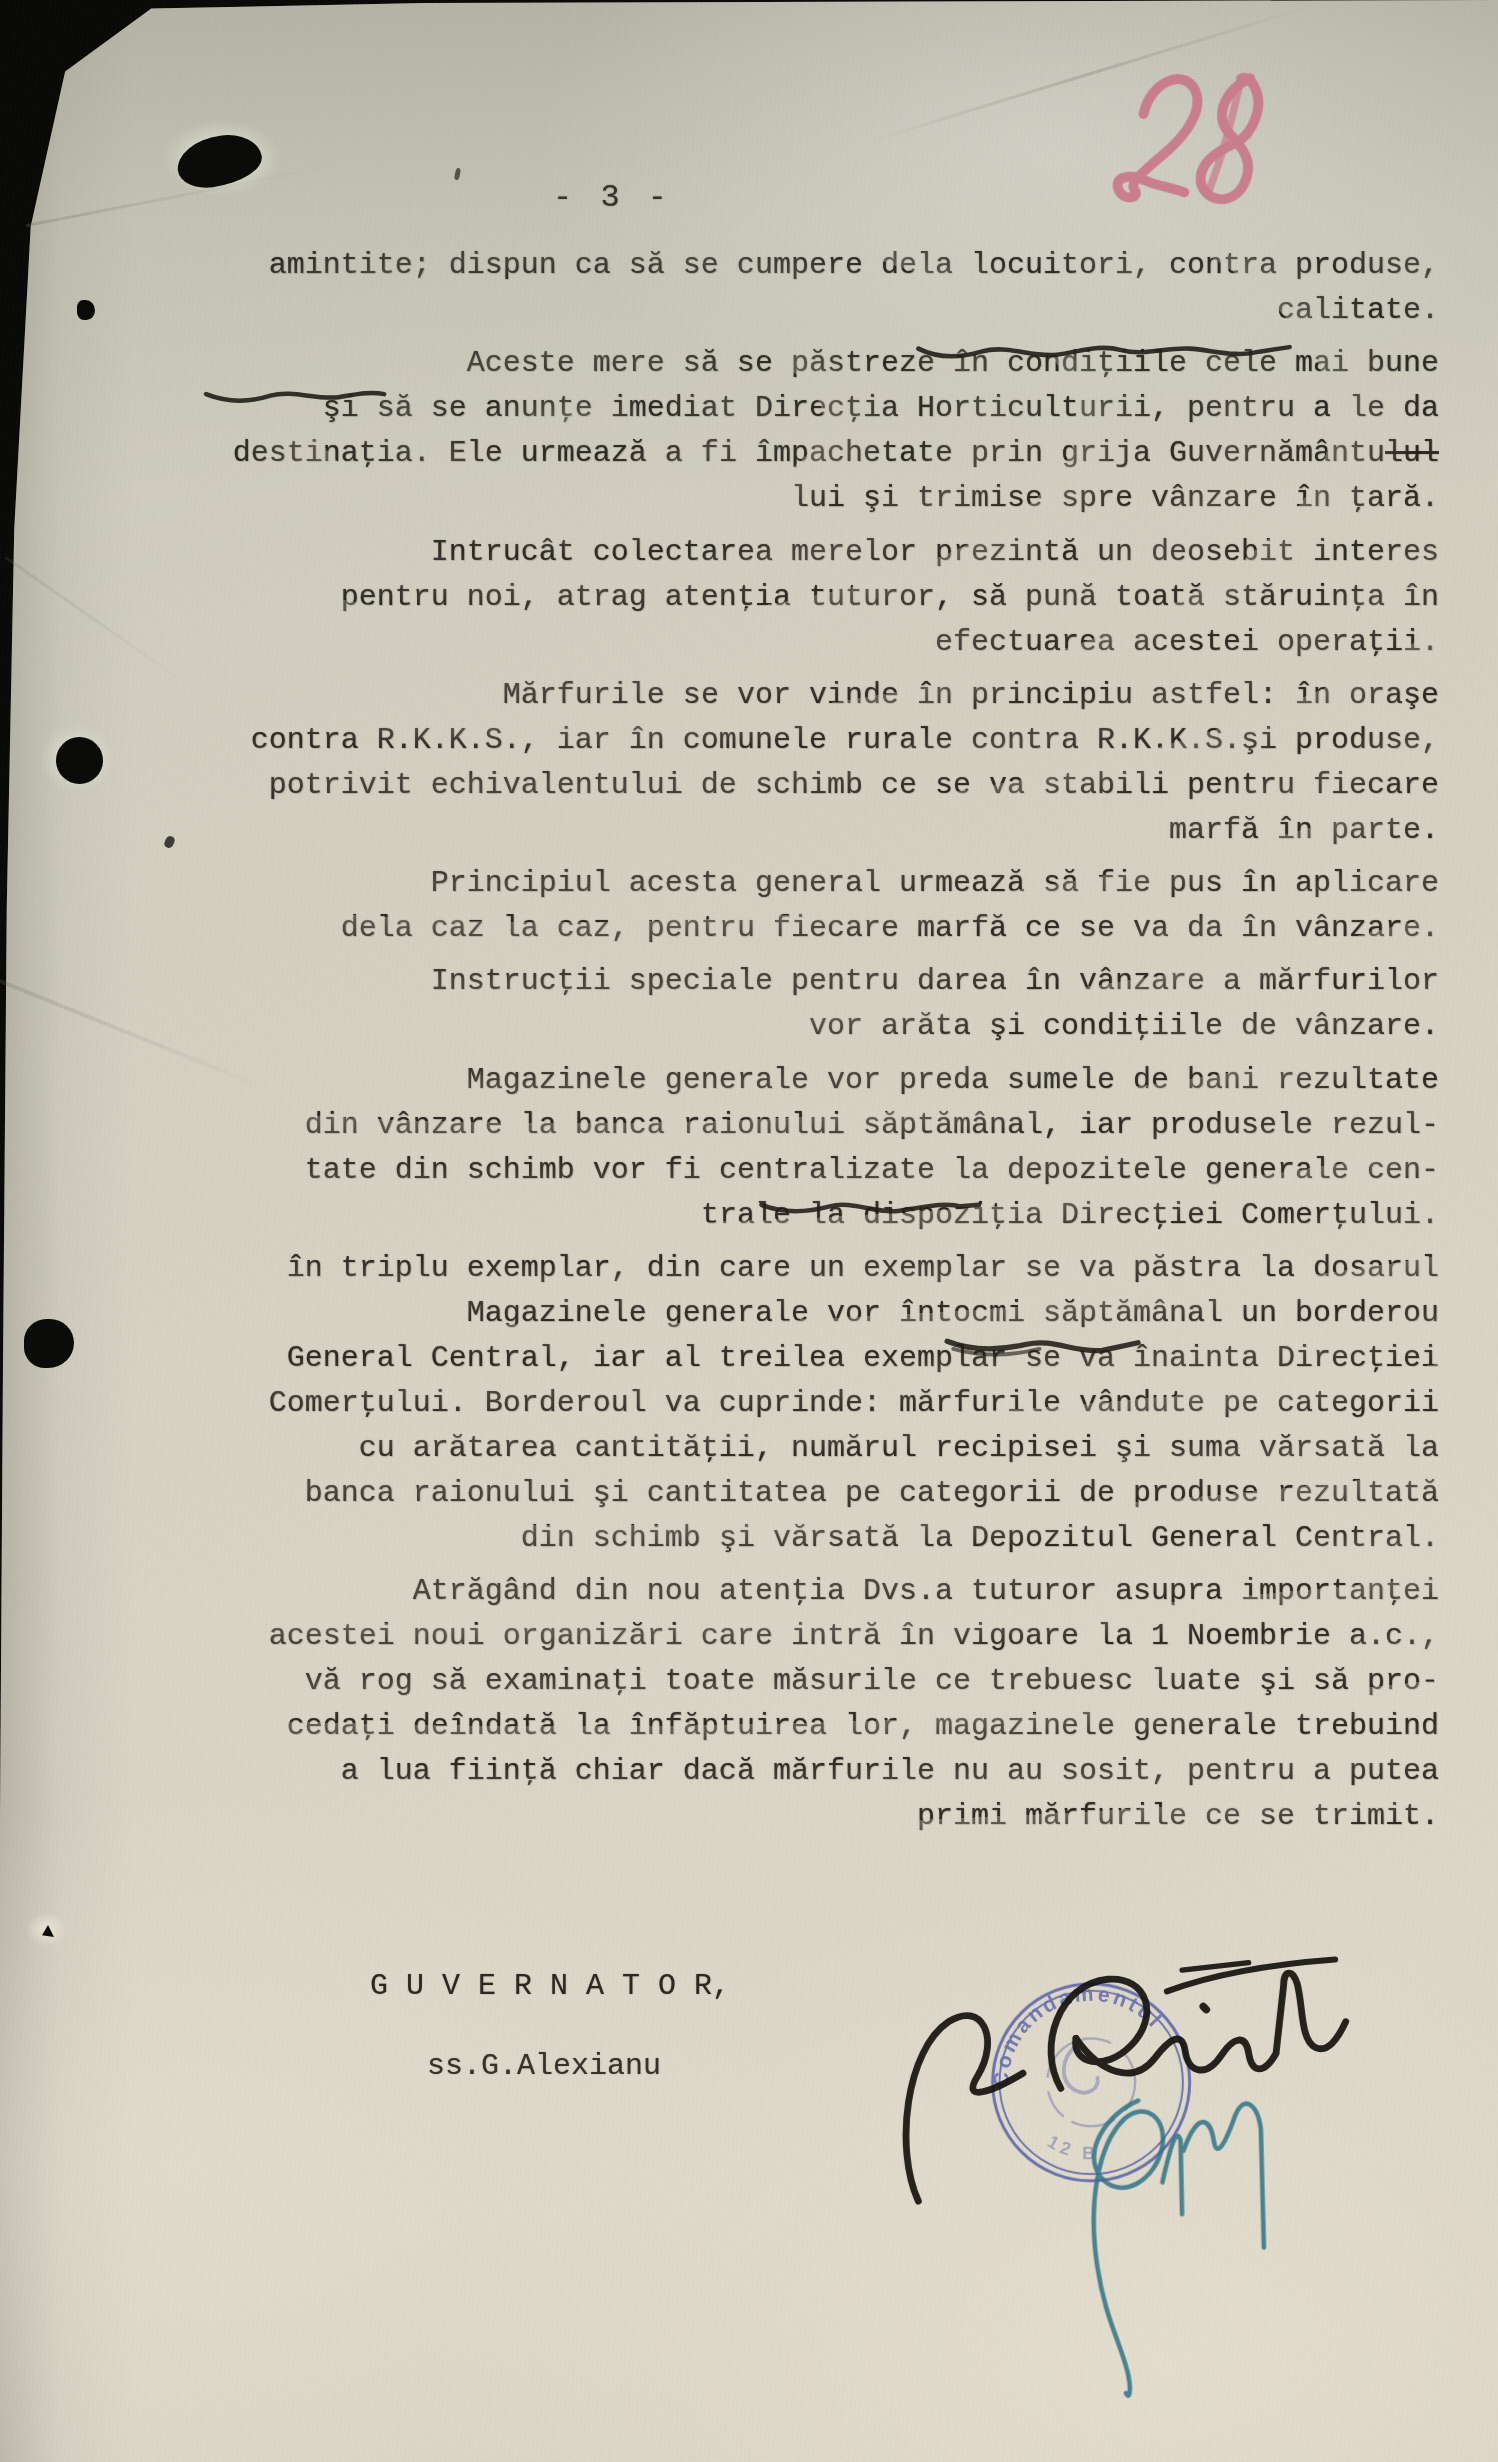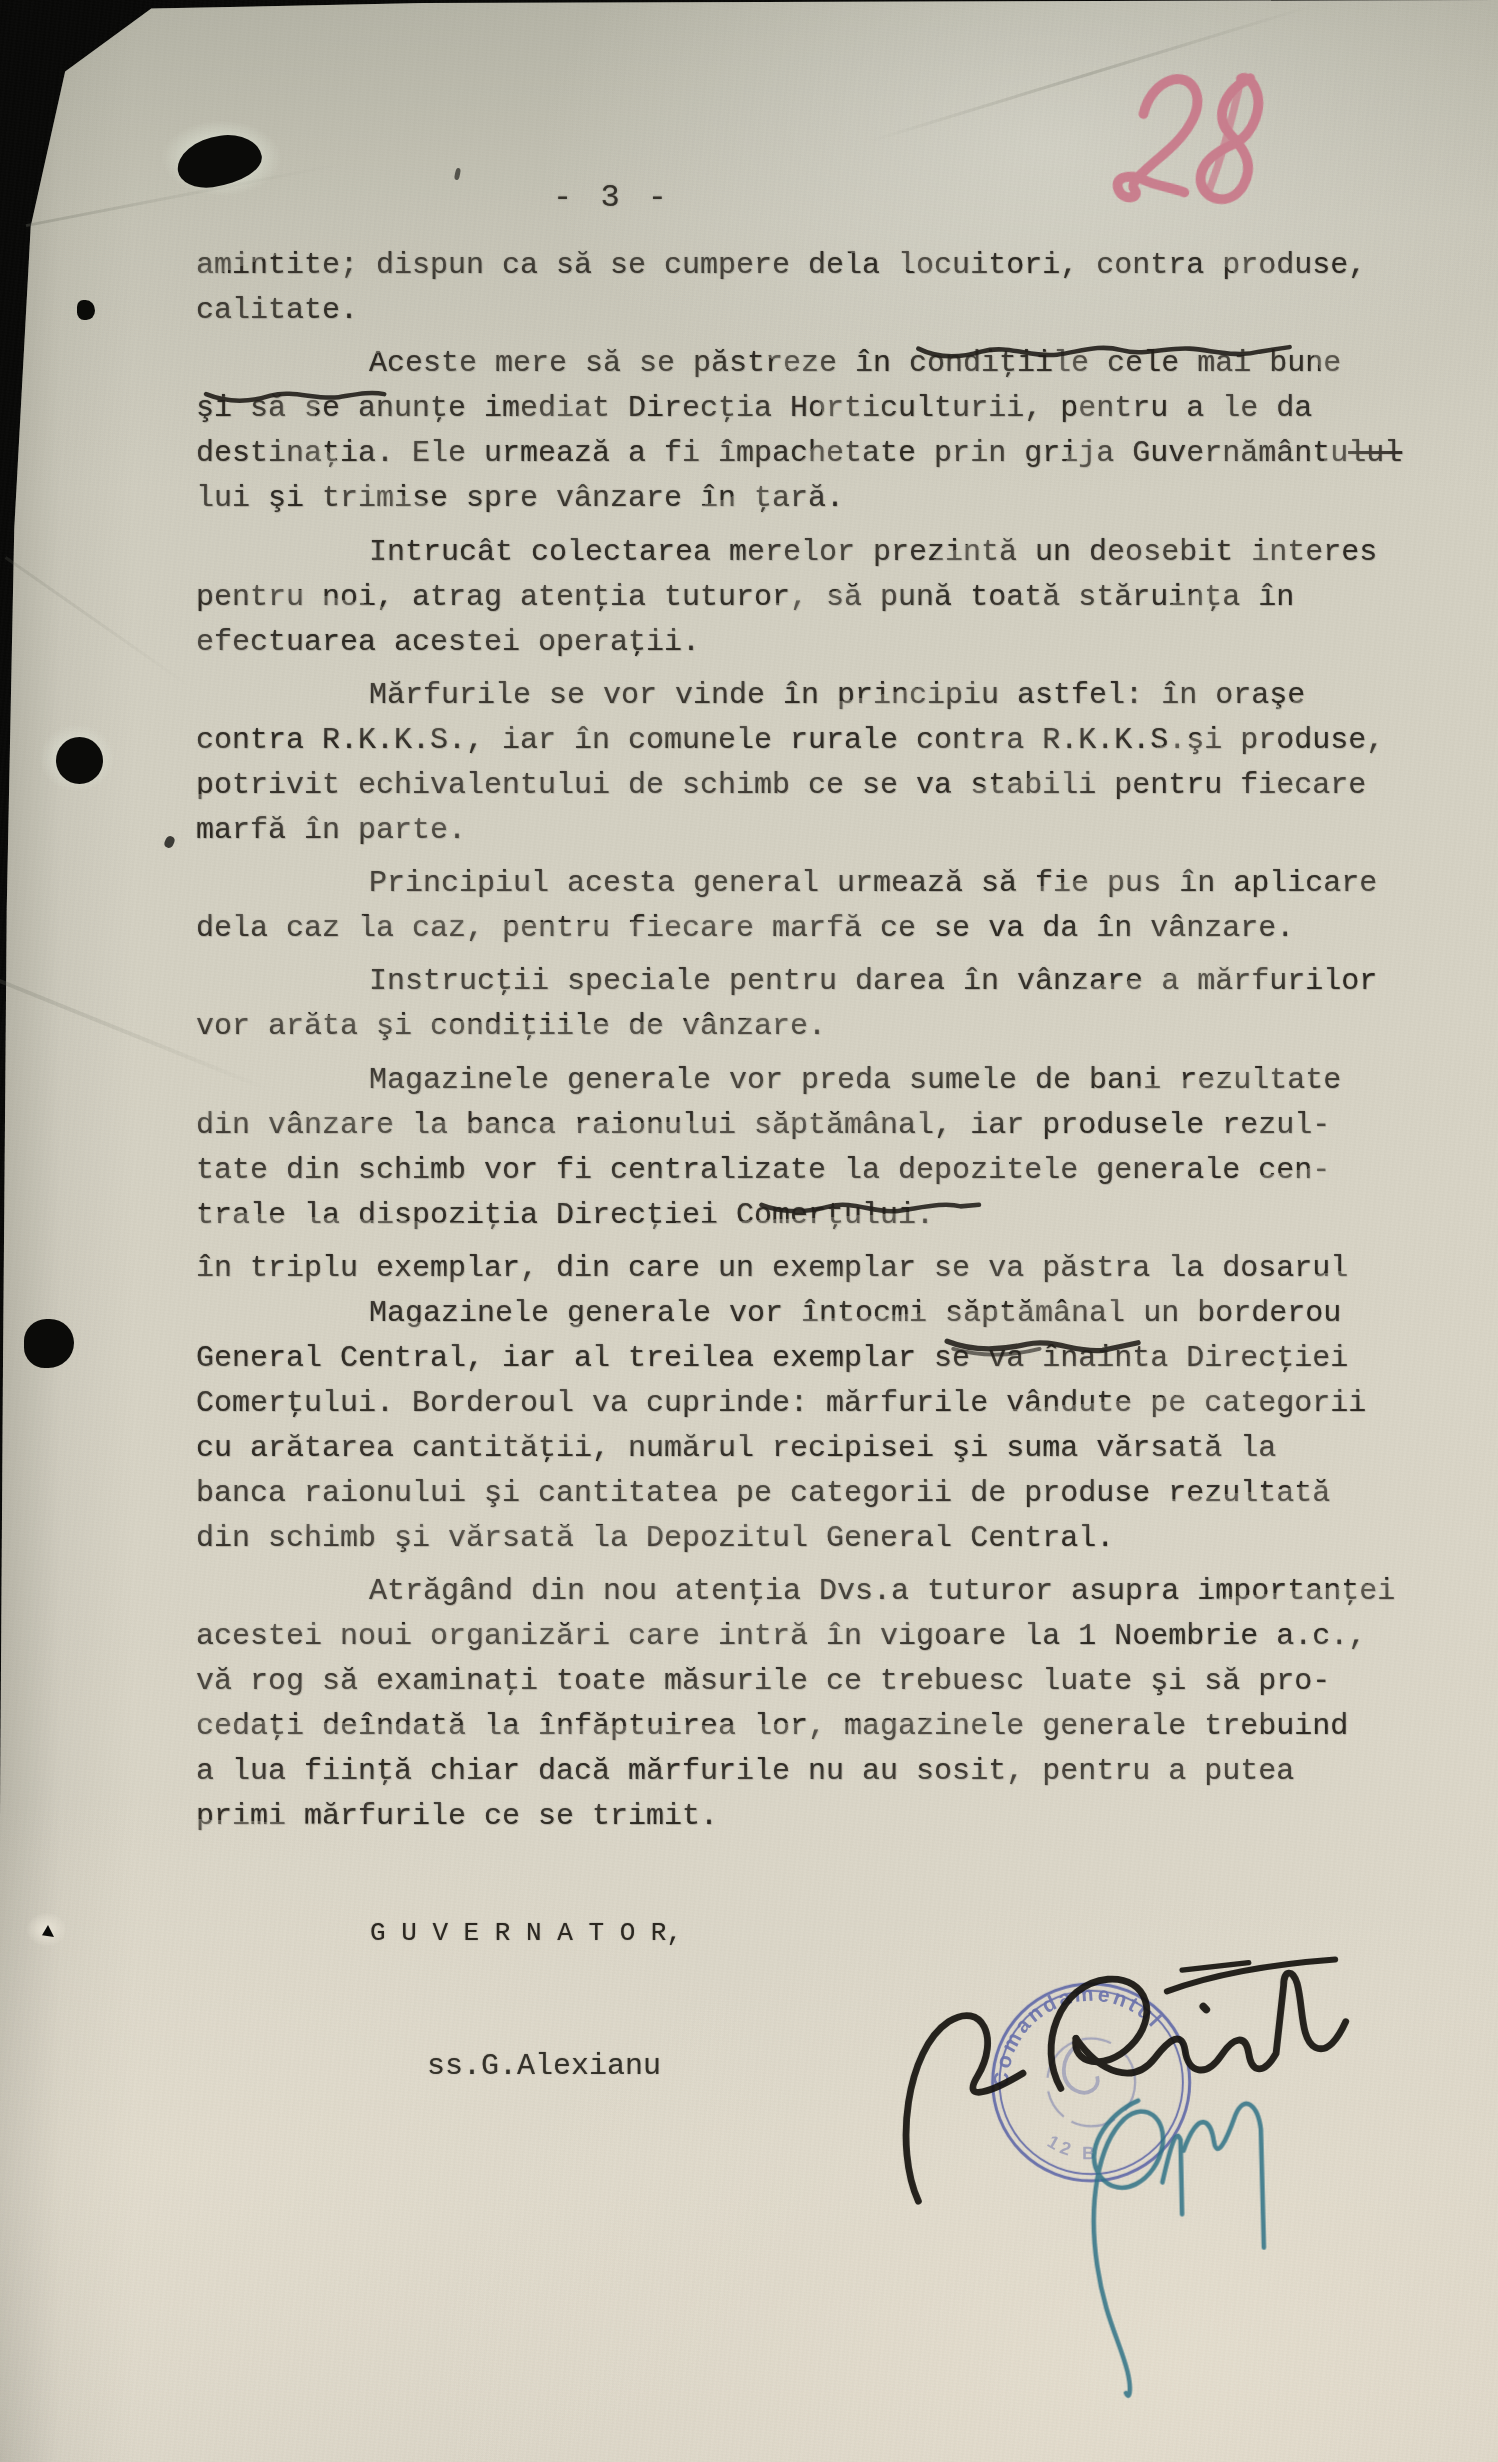--- a/index.html
+++ b/index.html
@@ -22,28 +22,28 @@
       repeating-linear-gradient(97deg, rgba(255,255,255,.015) 0 2.3px, rgba(60,60,50,.015) 2.3px 4.5px);}
   .crease{position:absolute;pointer-events:none;}
   
   #typed-body{position:absolute;left:196px;top:243px;width:1243px;
     font-size:30px;line-height:45px;color:rgba(40,37,31,.92);
     text-shadow:0 0 1.2px rgba(40,37,31,.55), 0.9px 0.9px 0 rgba(40,37,31,.14);
     filter:blur(0.3px) contrast(1.04);
     -webkit-mask-image:repeating-radial-gradient(ellipse 326px 129px at 30% 11%,
         rgba(0,0,0,.66) 0px, #000 91px, rgba(0,0,0,.8) 163px, #000 254px);
     mask-image:repeating-radial-gradient(ellipse 326px 129px at 30% 11%,
-        rgba(0,0,0,.66) 0px, #000 91px, rgba(0,0,0,.8) 163px, #000 254px);}
+        rgba(0,0,0,.66) 0px, #000 91px, rgba(0,0,0,.8) 163px, #000 254px);text-align:right;}
   .para{margin:0 0 8.3px 0;}
   .line{display:block;white-space:pre;}
   .para.indent .line.first{padding-left:173px;font-family:Liberation Mono, monospace;}
   .line s{text-decoration-thickness:3px;}
   #page-num{position:absolute;left:553px;top:179px;font-size:32px;letter-spacing:4.5px;
     color:rgba(40,37,31,.85);text-shadow:0 0 1.5px rgba(40,37,31,.5);filter:blur(0.2px);}
-  #gov-title{position:absolute;left:370px;top:1918px;font-size:26px;color:rgba(35,32,27,.93);
+  #gov-title{position:absolute;left:370px;top:1969px;font-size:30px;color:rgba(35,32,27,.93);
     text-shadow:0 0 1.2px rgba(35,32,27,.5);filter:blur(0.2px);white-space:pre;}
   #gov-sig{position:absolute;left:427px;top:2049px;font-size:30px;color:rgba(40,37,31,.88);
     text-shadow:0 0 1.2px rgba(40,37,31,.5);filter:blur(0.3px);white-space:pre;}
   
   .halo{position:absolute;border-radius:50%;pointer-events:none;}
   .hole{position:absolute;background:#0b0b09;pointer-events:none;}
   #overlay-svg{position:absolute;left:0;top:0;pointer-events:none;}
   .ink-blur{filter:blur(.5px);}
 </style>
 </head>

